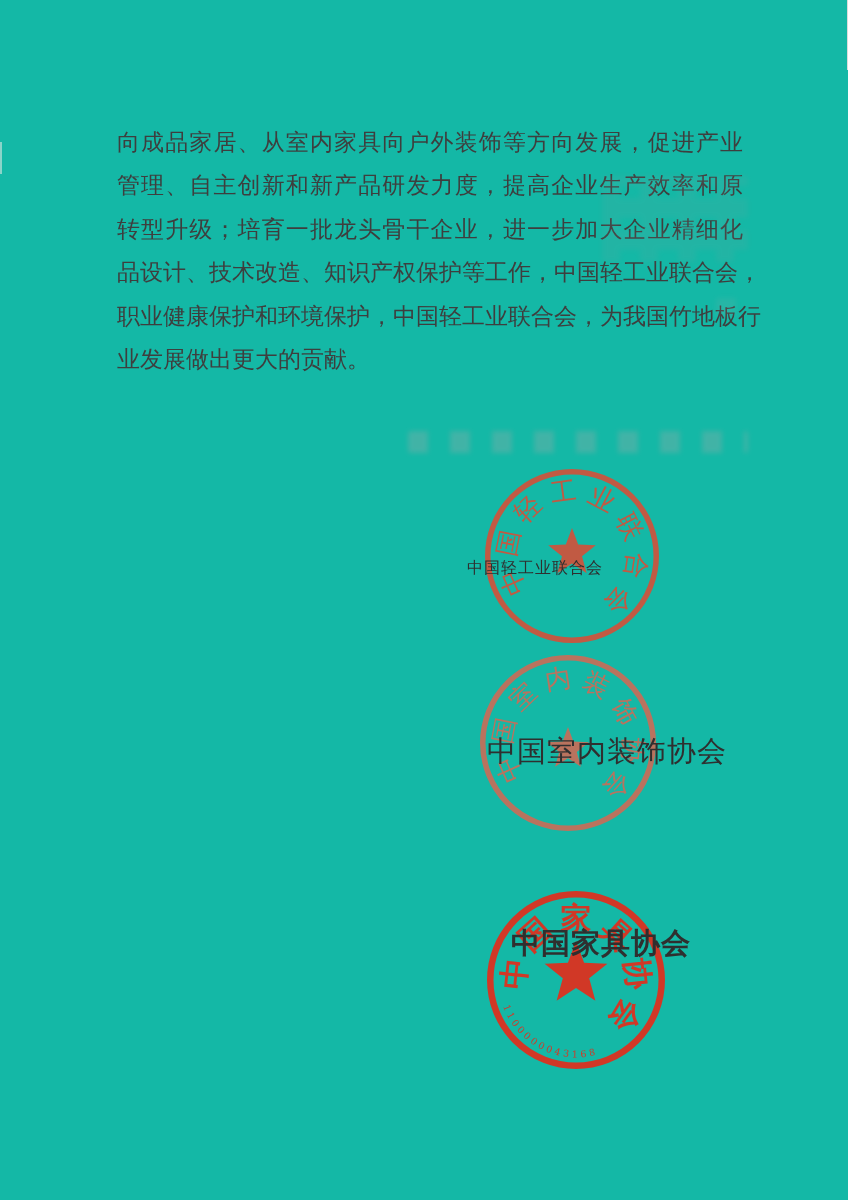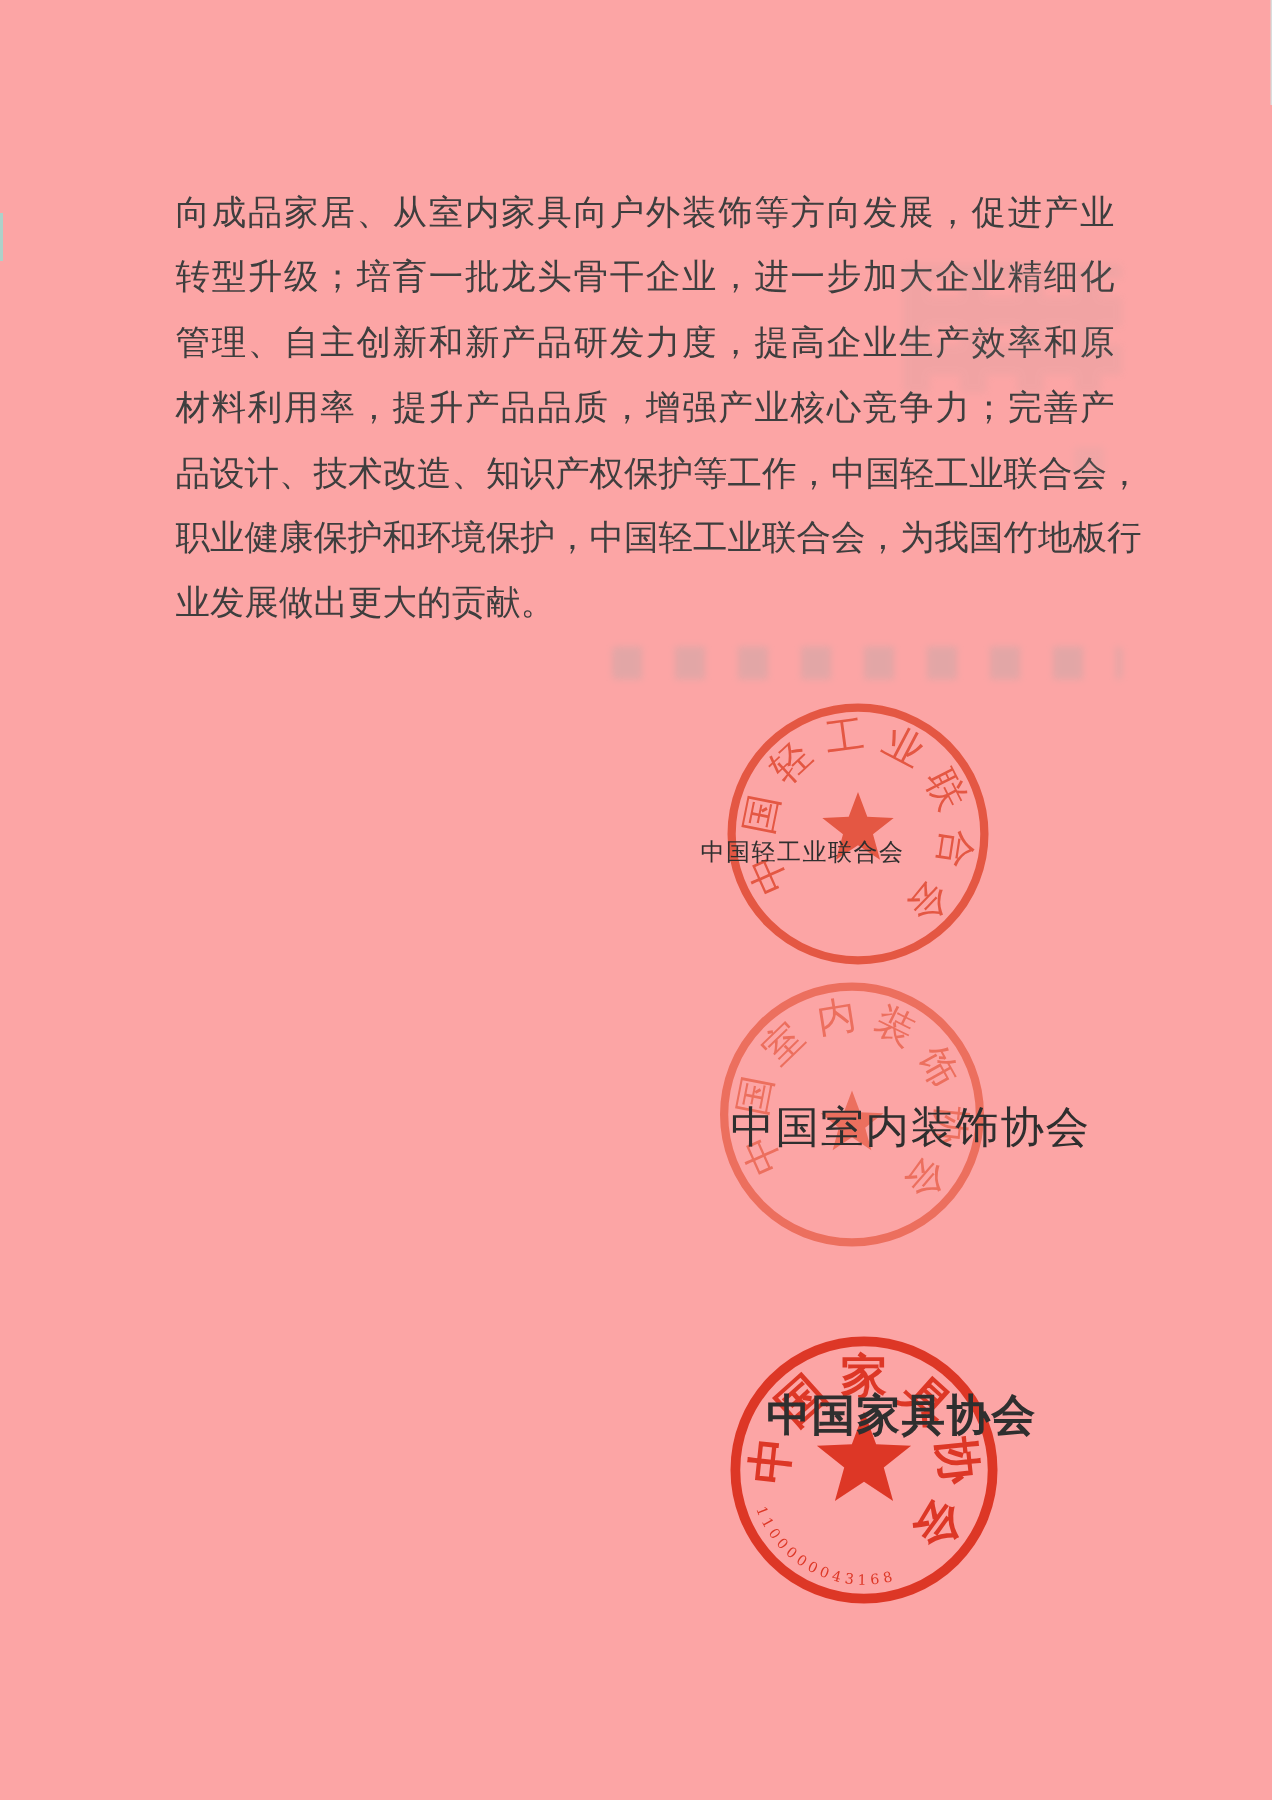--- a/index.html
+++ b/index.html
@@ -1,19 +1,19 @@
 <!DOCTYPE html>
 <html><head>
 <meta charset="utf-8">
 <style>
   html,body{margin:0;padding:0;background:#ffffff;}
   .page{
     position:relative;
     width:848px;height:1200px;
-    background:#fca5a5;
+    background:#14b8a6;
     overflow:hidden;
     font-family:"DejaVu Serif", serif;
   }
   
   .para{
     position:absolute;
     left:117px;top:121px;width:626px;
     font-size:23px;
     line-height:43.4px;
     color:#3e3e3e;
@@ -77,23 +77,22 @@
     background:#dcdcdc;z-index:2;
   }
 </style>
 </head>
 <body>
 
 <div class="page">
 
   <div class="para">
       <div class="line">向成品家居、从室内家具向户外装饰等方向发展，促进产业</div>
+      <div class="line">管理、自主创新和新产品研发力度，提高企业生产效率和原</div>
       <div class="line">转型升级；培育一批龙头骨干企业，进一步加大企业精细化</div>
-      <div class="line">管理、自主创新和新产品研发力度，提高企业生产效率和原</div>
-      <div class="line">材料利用率，提升产品品质，增强产业核心竞争力；完善产</div>
       <div class="line">品设计、技术改造、知识产权保护等工作，中国轻工业联合会，</div>
       <div class="line">职业健康保护和环境保护，中国轻工业联合会，为我国竹地板行</div>
       <div class="line last">业发展做出更大的贡献。</div>
     </div>
 
   <div class="ghost ghost-block"></div>
   <div class="ghost ghost-small"></div>
   <div class="ghost ghost-row1"></div>
   <div class="edge-teal"></div>
   <div class="edge-right"></div>

